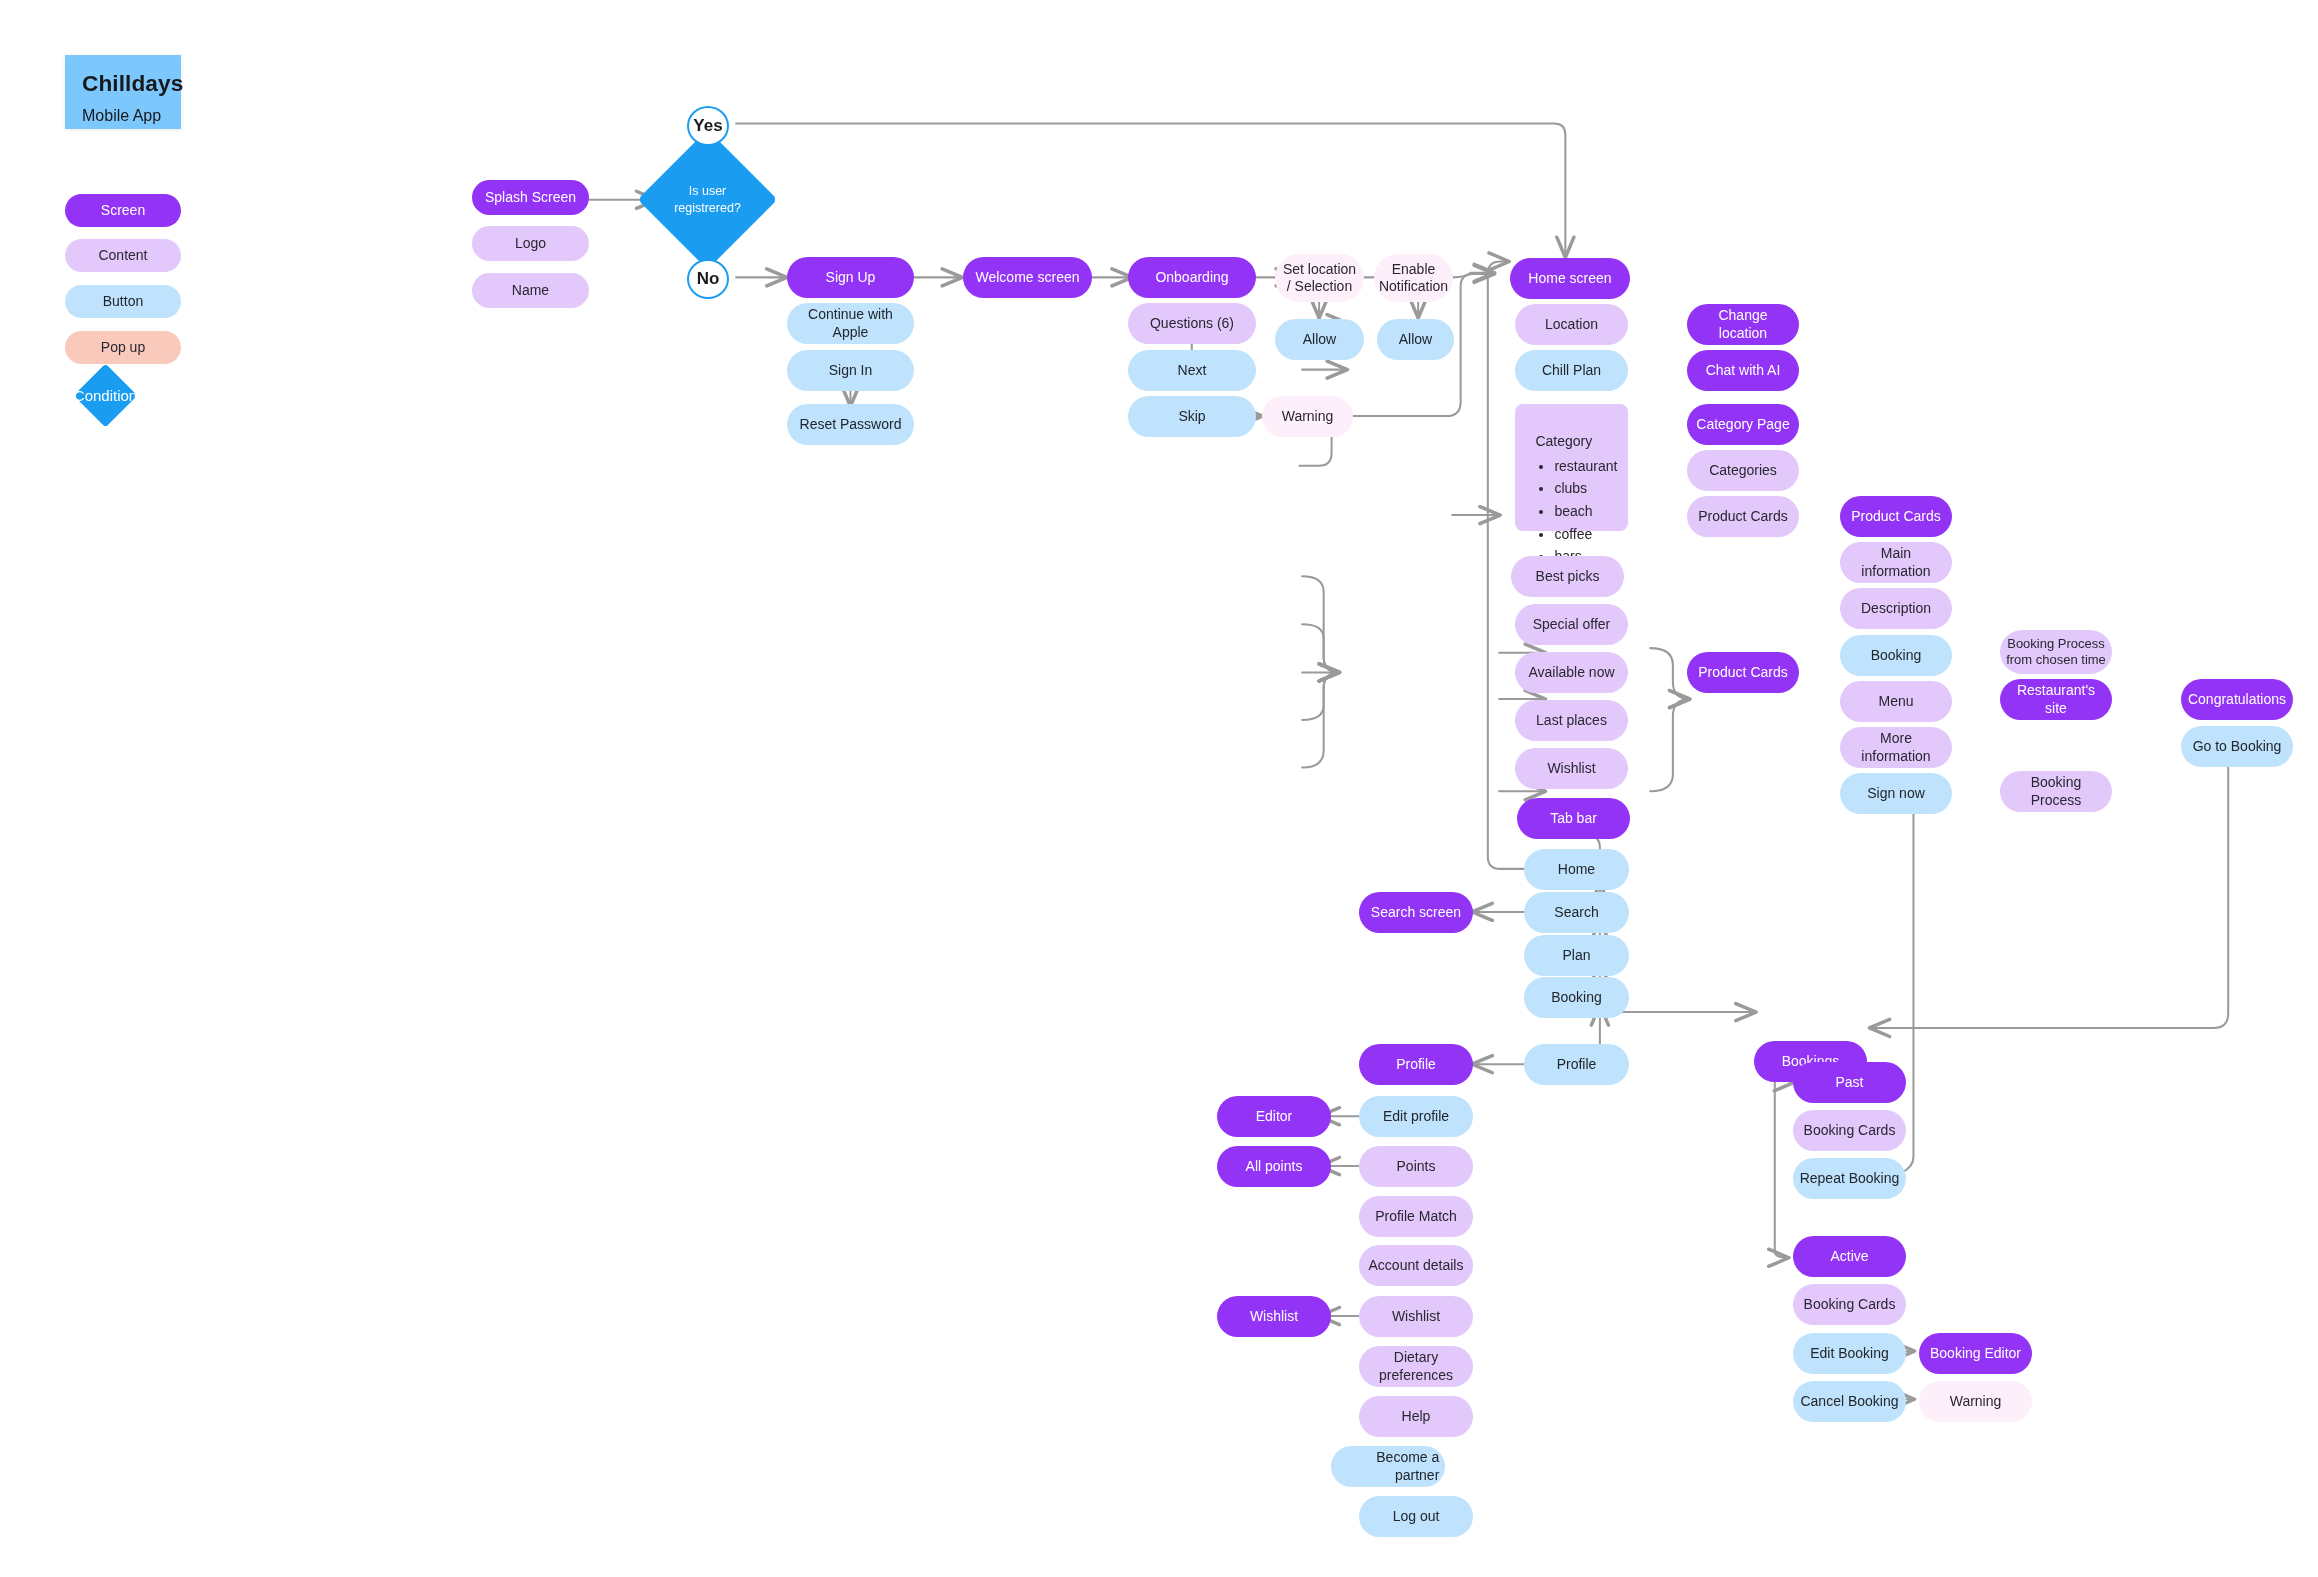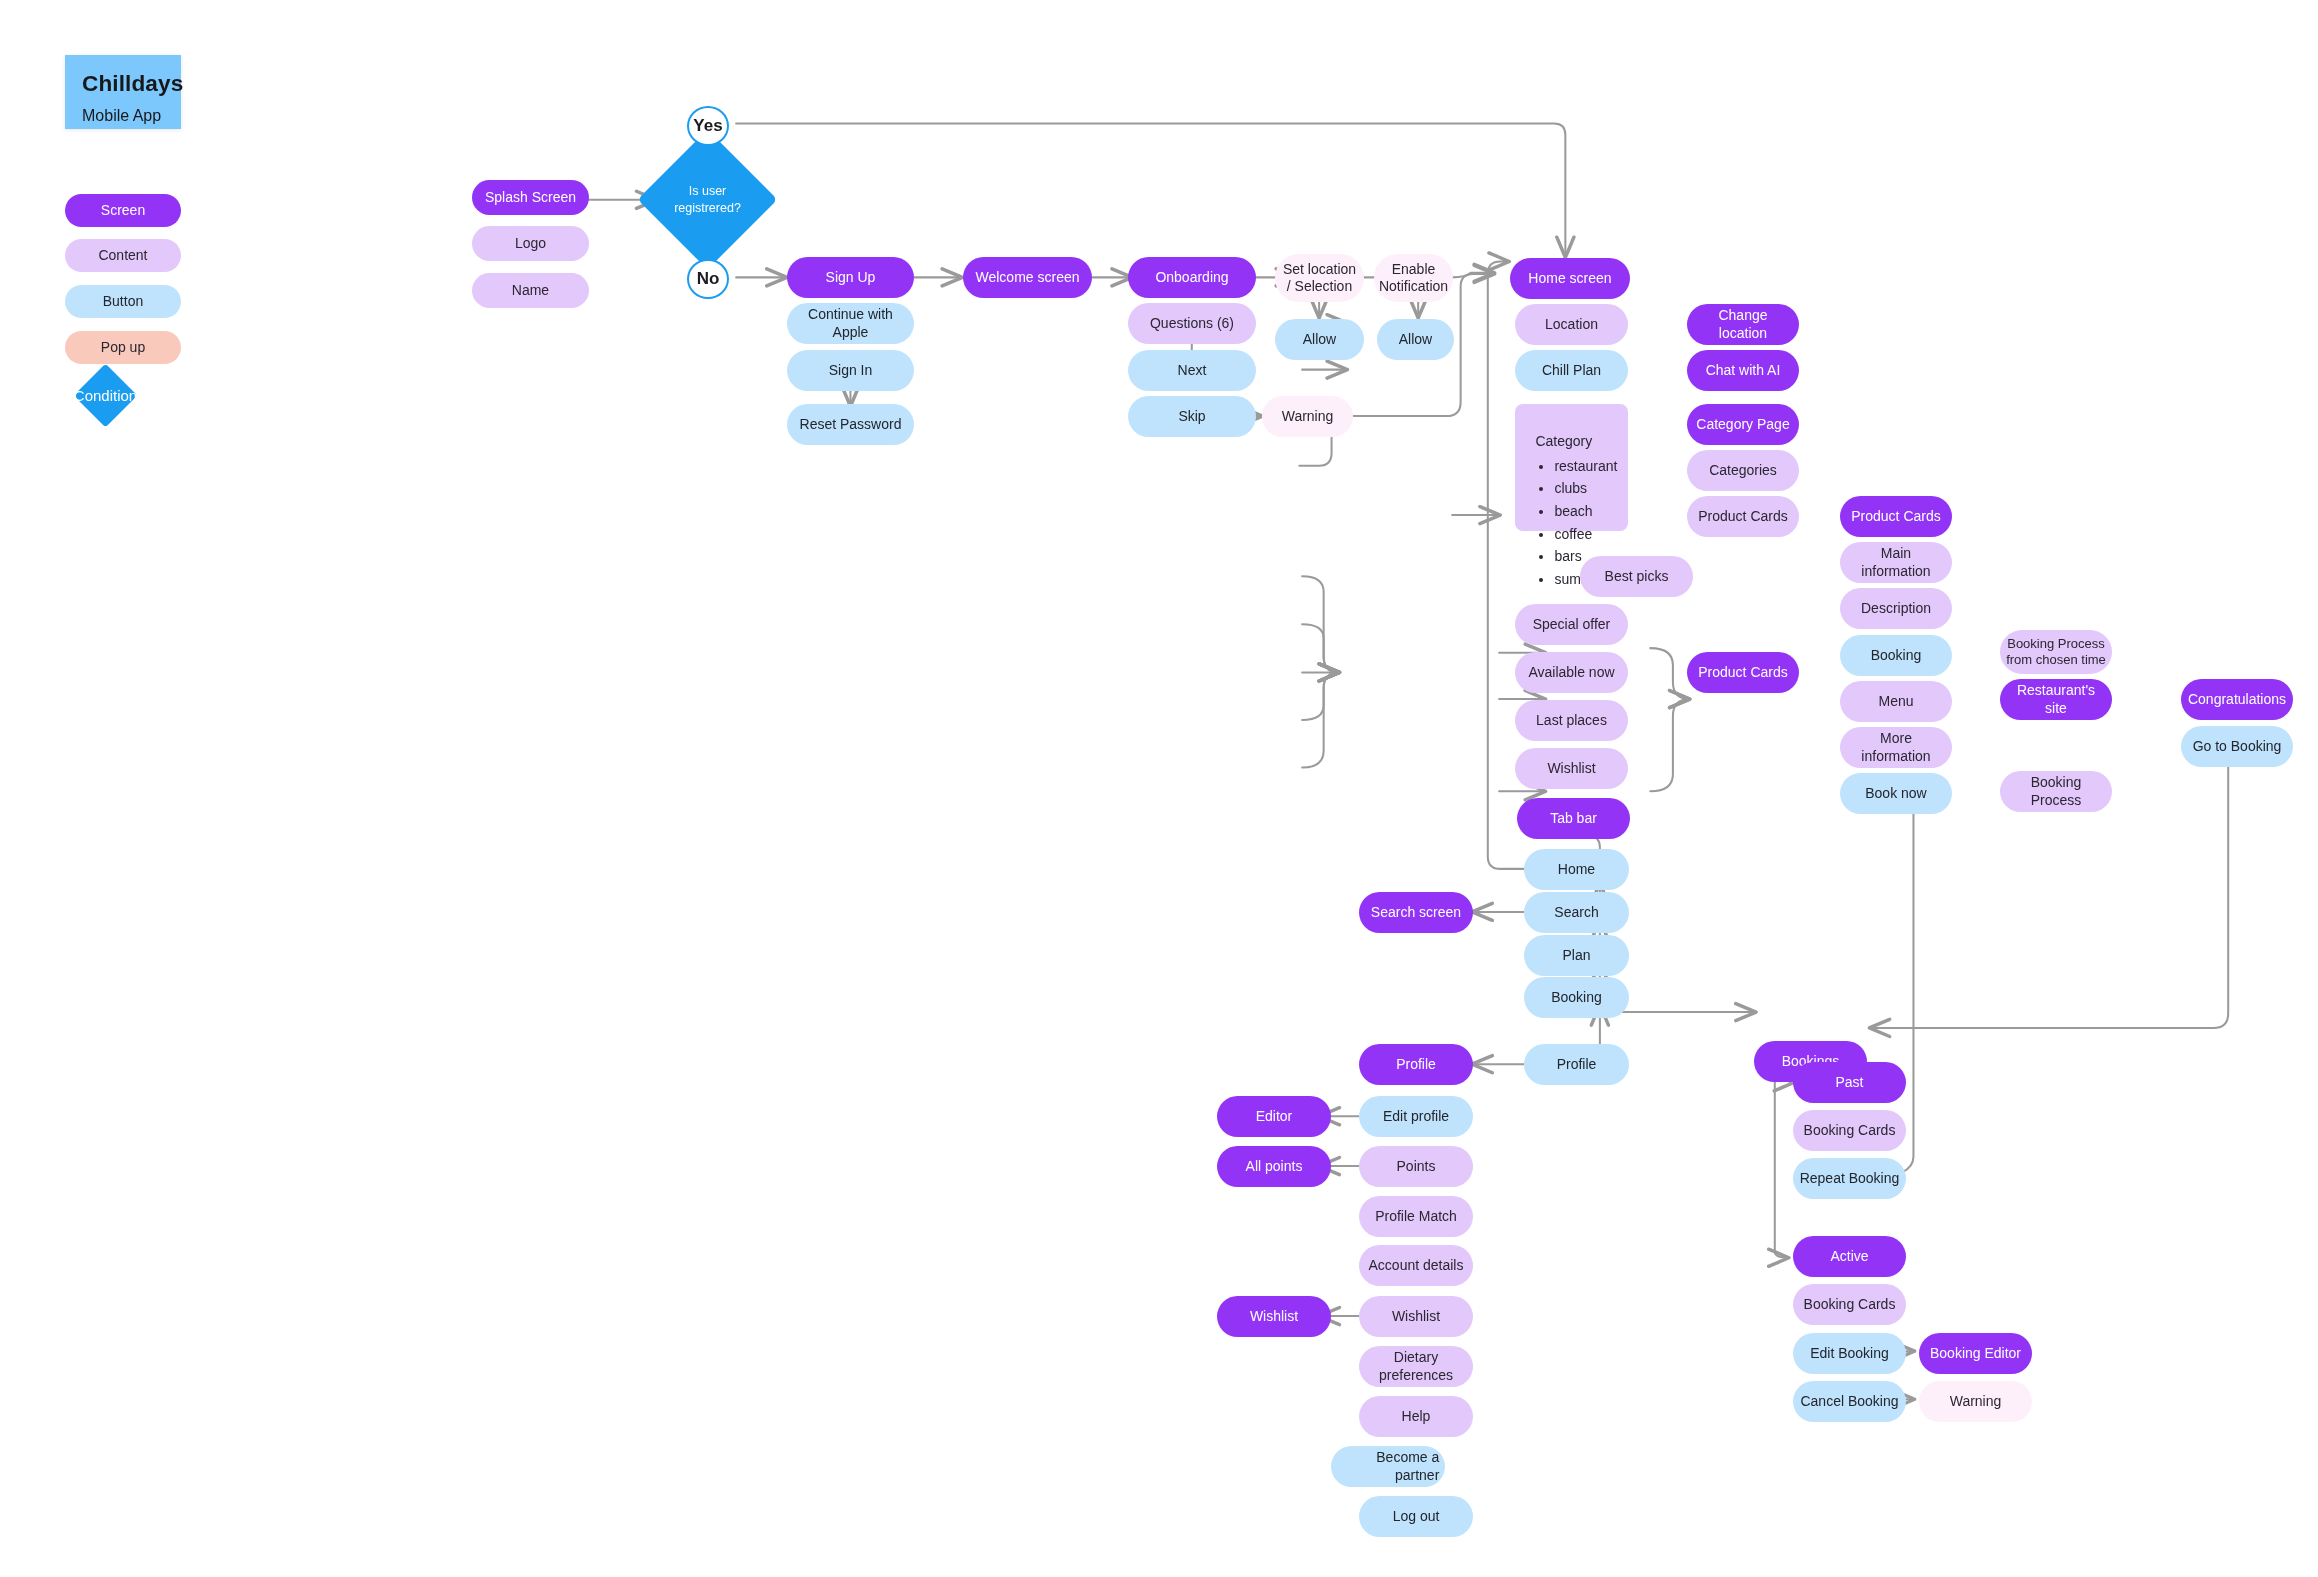--- a/index.html
+++ b/index.html
@@ -198,33 +198,33 @@
       <li>bars</li>
       <li>summer</li>
     </ul>
   </div>
 
   <div class="node n-screen" style="left:1687px;top:404px;width:112px;height:41px;">Category Page</div>
   <div class="node n-content" style="left:1687px;top:450px;width:112px;height:41px;">Categories</div>
   <div class="node n-content" style="left:1687px;top:496px;width:112px;height:41px;">Product Cards</div>
   <div class="node n-screen" style="left:1840px;top:496px;width:112px;height:41px;">Product Cards</div>
 
-  <div class="node n-content" style="left:1580px;top:556px;width:113px;height:41px;">Best picks</div>
+  <div class="node n-content" style="left:1511px;top:556px;width:113px;height:41px;">Best picks</div>
   <div class="node n-content" style="left:1515px;top:604px;width:113px;height:41px;">Special offer</div>
   <div class="node n-content" style="left:1515px;top:652px;width:113px;height:41px;">Available now</div>
   <div class="node n-content" style="left:1515px;top:700px;width:113px;height:41px;">Last places</div>
   <div class="node n-content" style="left:1515px;top:748px;width:113px;height:41px;">Wishlist</div>
   <div class="node n-screen" style="left:1687px;top:652px;width:112px;height:41px;">Product Cards</div>
 
   <div class="node n-content" style="left:1840px;top:542px;width:112px;height:41px;">Main information</div>
   <div class="node n-content" style="left:1840px;top:588px;width:112px;height:41px;">Description</div>
   <div class="node n-button" style="left:1840px;top:635px;width:112px;height:41px;">Booking</div>
   <div class="node n-content" style="left:1840px;top:681px;width:112px;height:41px;">Menu</div>
   <div class="node n-content" style="left:1840px;top:727px;width:112px;height:41px;">More information</div>
-  <div class="node n-button" style="left:1840px;top:773px;width:112px;height:41px;">Book now</div>
+  <div class="node n-button" style="left:1840px;top:773px;width:112px;height:41px;">Sign now</div>
 
   <div class="node n-content" style="left:2000px;top:630px;width:112px;height:44px;font-size:13px;">Booking Process from chosen time</div>
   <div class="node n-screen" style="left:2000px;top:679px;width:112px;height:41px;">Restaurant's site</div>
   <div class="node n-content" style="left:2000px;top:771px;width:112px;height:41px;">Booking Process</div>
 
   <div class="node n-screen" style="left:2181px;top:679px;width:112px;height:41px;">Congratulations</div>
   <div class="node n-button" style="left:2181px;top:726px;width:112px;height:41px;">Go to Booking</div>
 
   <div class="node n-screen" style="left:1517px;top:798px;width:113px;height:41px;">Tab bar</div>
   <div class="node n-button" style="left:1524px;top:849px;width:105px;height:41px;">Home</div>

